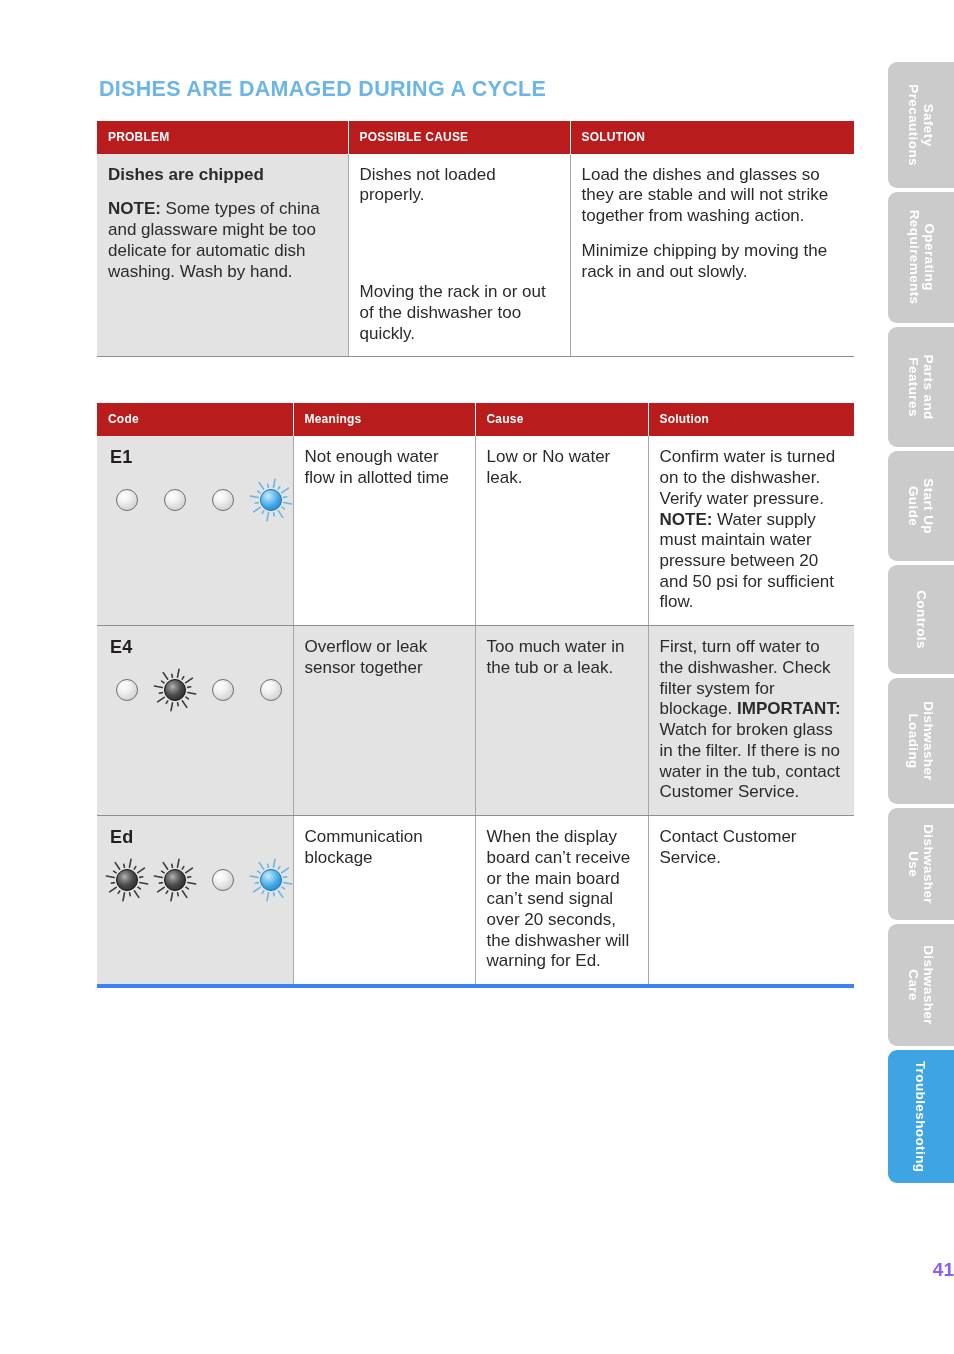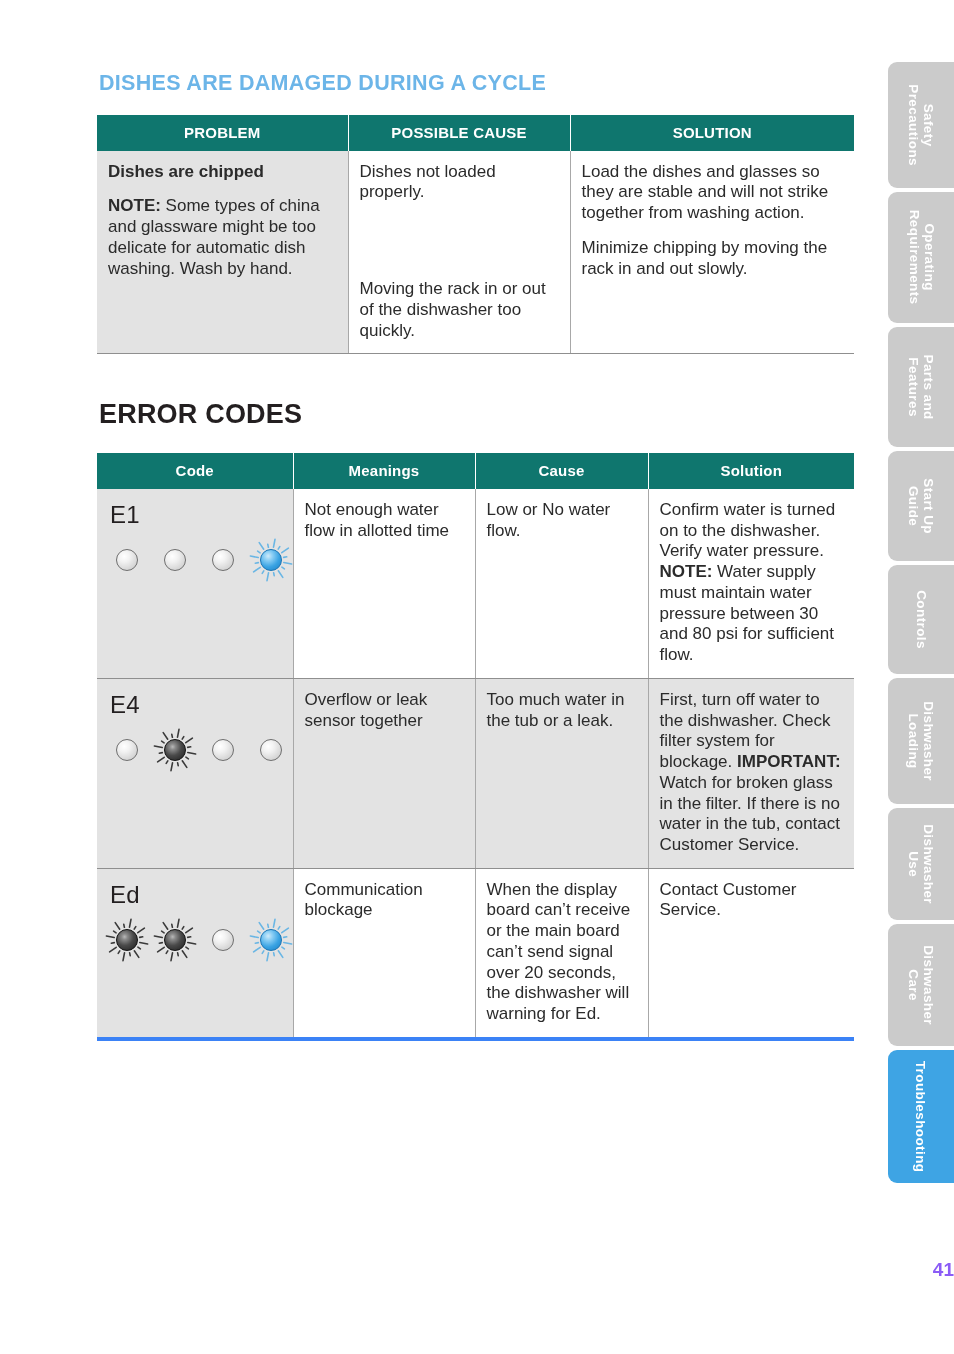--- a/index.html
+++ b/index.html
@@ -20,21 +20,21 @@
     position: absolute;
     left: 0; top: 0;
     width: 954px;
     height: 1354px;
   }
 
   
   .content {
     position: absolute;
     left: 97px;
-    top: 72px;
+    top: 78px;
     width: 757px;
   }
 
   .section-heading-blue {
     font-size: 21.5px;
     font-weight: bold;
     letter-spacing: 0.3px;
     color: #6cb5e8;
     margin: 0 0 19px 2px;
     line-height: 1.1;
@@ -53,26 +53,26 @@
     height: 46px;
   }
 
   
   table.doc-table {
     border-collapse: collapse;
     width: 757px;
     table-layout: fixed;
   }
   table.doc-table th {
-    background: #0f766e;
+    background: #b91c1c;
     color: #ffffff;
-    font-size: 15px;
+    font-size: 12px;
     font-weight: bold;
     letter-spacing: 0.2px;
-    text-align: center;
+    text-align: left;
     padding: 9px 11px 10px 11px;
     border-right: 1.5px solid #ffffff;
     vertical-align: middle;
   }
   table.doc-table th:last-child { border-right: none; }
 
   table.doc-table td {
     font-size: 17px;
     line-height: 1.22;
     color: #2b2b2b;
@@ -100,22 +100,22 @@
   .t2 col.c1 { width: 196px; }
   .t2 col.c2 { width: 182px; }
   .t2 col.c3 { width: 173px; }
   .t2 col.c4 { width: 206px; }
 
   .t2 td { border-bottom: 1px solid #9a9a9a; }
   .t2 tbody tr:last-child td { border-bottom: 4px solid #3b82f6; }
 
   
   .code-label {
-    font-weight: normal;
-    font-size: 24px;
+    font-weight: bold;
+    font-size: 18px;
     color: #231f20;
     margin: 0 0 9px 2px;
     letter-spacing: 0.2px;
   }
   .led-row {
     display: flex;
     align-items: center;
     gap: 22px;
     padding-left: 6px;
     height: 44px;
@@ -236,21 +236,20 @@
           <td class="plain">
             <p class="cell-p">Load the dishes and glasses so they are stable and will not strike together from washing action.</p>
             <p class="cell-p">Minimize chipping by moving the rack in and out slowly.</p>
           </td>
         </tr>
       </tbody>
     </table>
 
     <div class="spacer-between"></div>
 
-    <h2 class="section-heading-black">ERROR CODES</h2>
 
     <table class="doc-table t2">
       <colgroup>
         <col class="c1">
           <col class="c2">
           <col class="c3">
           <col class="c4">
       </colgroup>
       <thead>
         <tr>
@@ -294,24 +293,24 @@
                     <line x1="34.7" y1="19.4" x2="37.7" y2="18.8" stroke="#6ab6e4" stroke-width="1.6" stroke-linecap="round"></line>
                   </svg>
                   <span class="bulb"></span>
                 </span>
               </div>
             </td>
             <td class="plain">
               <p class="cell-p">Not enough water flow in allotted time</p>
             </td>
             <td class="plain">
-              <p class="cell-p">Low or No water flow.</p>
-            </td>
-            <td class="plain">
-              <p class="cell-p"><span>Confirm water is turned on to the dishwasher. Verify water pressure. </span><span class="cell-bold">NOTE:</span><span> Water supply must maintain water pressure between 30 and 80 psi for sufficient flow.</span></p>
+              <p class="cell-p">Low or No water leak.</p>
+            </td>
+            <td class="plain">
+              <p class="cell-p"><span>Confirm water is turned on to the dishwasher. Verify water pressure. </span><span class="cell-bold">NOTE:</span><span> Water supply must maintain water pressure between 20 and 50 psi for sufficient flow.</span></p>
             </td>
           </tr>
           <tr>
             <td class="shade">
               <div class="code-label">E4</div>
               <div class="led-row">
                 <span class="led off">
                   <span class="bulb"></span>
                 </span>
                 <span class="led dark">

